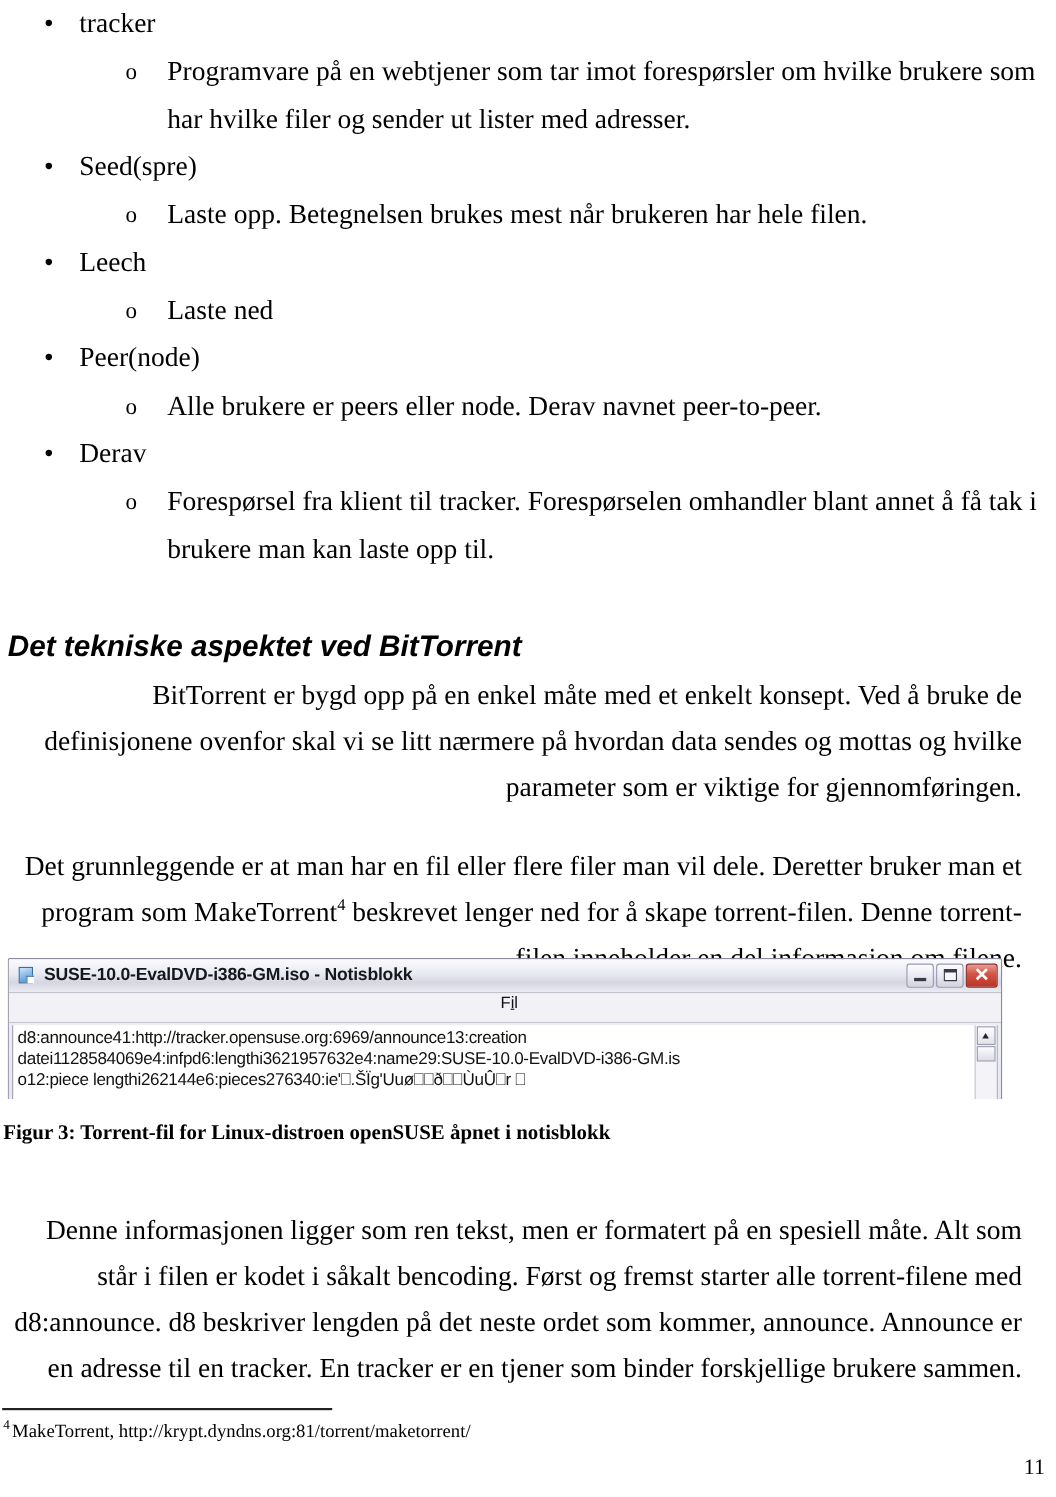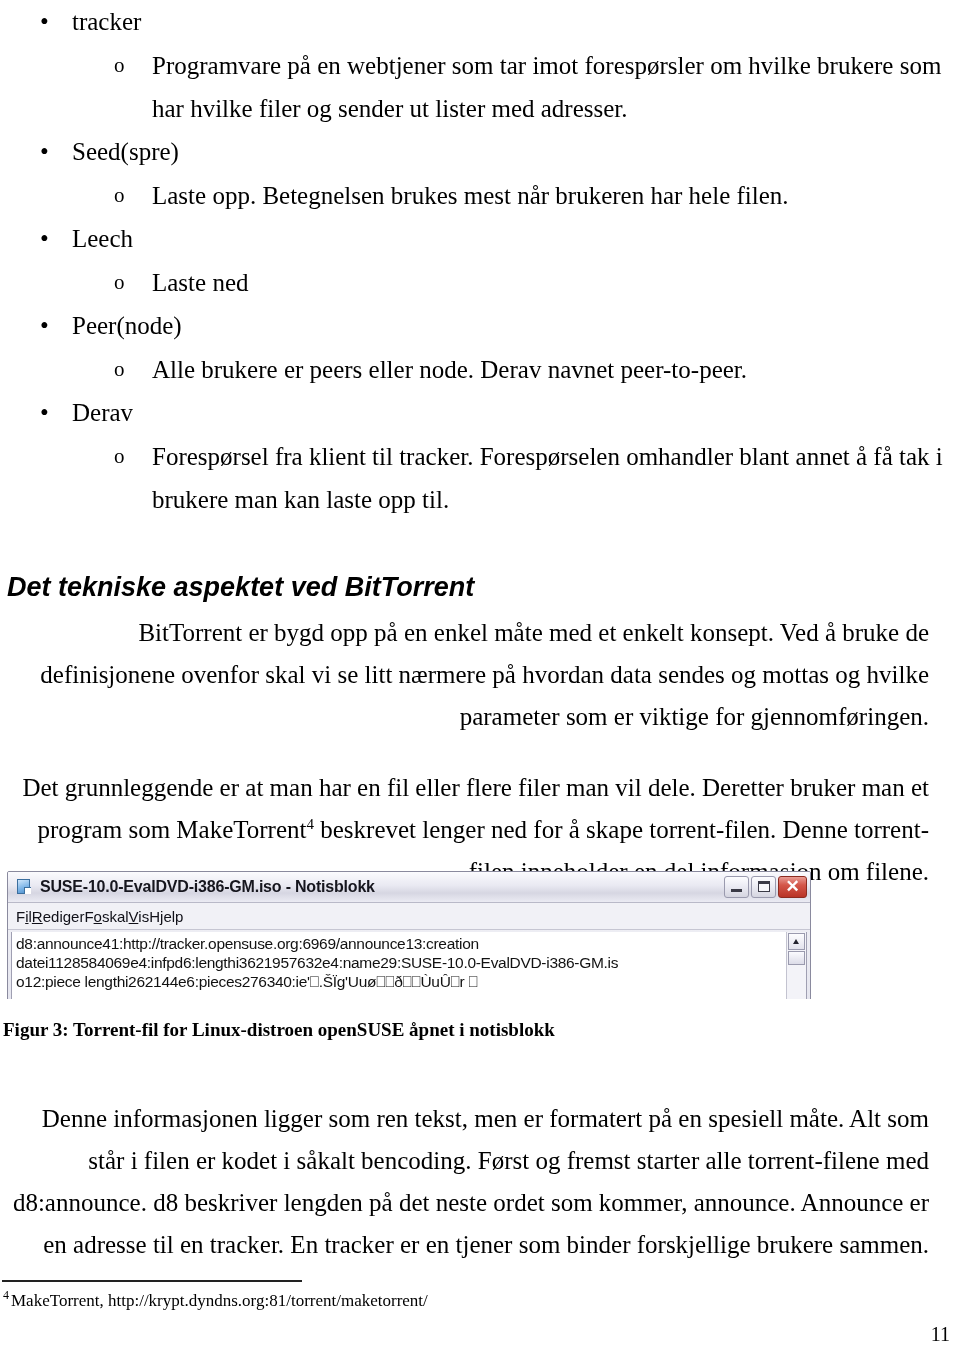--- a/index.html
+++ b/index.html
@@ -91,21 +91,21 @@
   
   .figure-wrap {
     position: absolute;
     left: 7px;
     top: 871px;
     width: 932px;
     height: 128px;
     overflow: hidden;
   }
   .np-window {
-    width: 804px;
+    width: 904px;
     height: 150px;
     border: 1px solid #8a8a9e;
     background: linear-gradient(180deg,#f3f3f7 0%, #e4e4ee 100%);
     box-sizing: border-box;
     border-radius: 2px 2px 0 0;
     display: flex;
     flex-direction: column;
     overflow: hidden;
     justify-content: flex-end;
   }
@@ -197,20 +197,22 @@
     text-align: center;
   }
   .np-menubar {
     height: 27px;
     background: #f1f1f6;
     display: flex;
     align-items: center;
     padding-left: 8px;
     box-sizing: border-box;
     border-bottom: 1px solid #c6c6d2;
+    gap: 16px;
+    flex-direction: column;
   }
   .np-menu {
     font-family: "Liberation Sans", sans-serif;
     font-size: 15px;
     color: #101018;
     white-space: nowrap;
   }
   .np-menu .mn { text-decoration: underline; }
   .np-client {
     flex: 1 1 auto;

